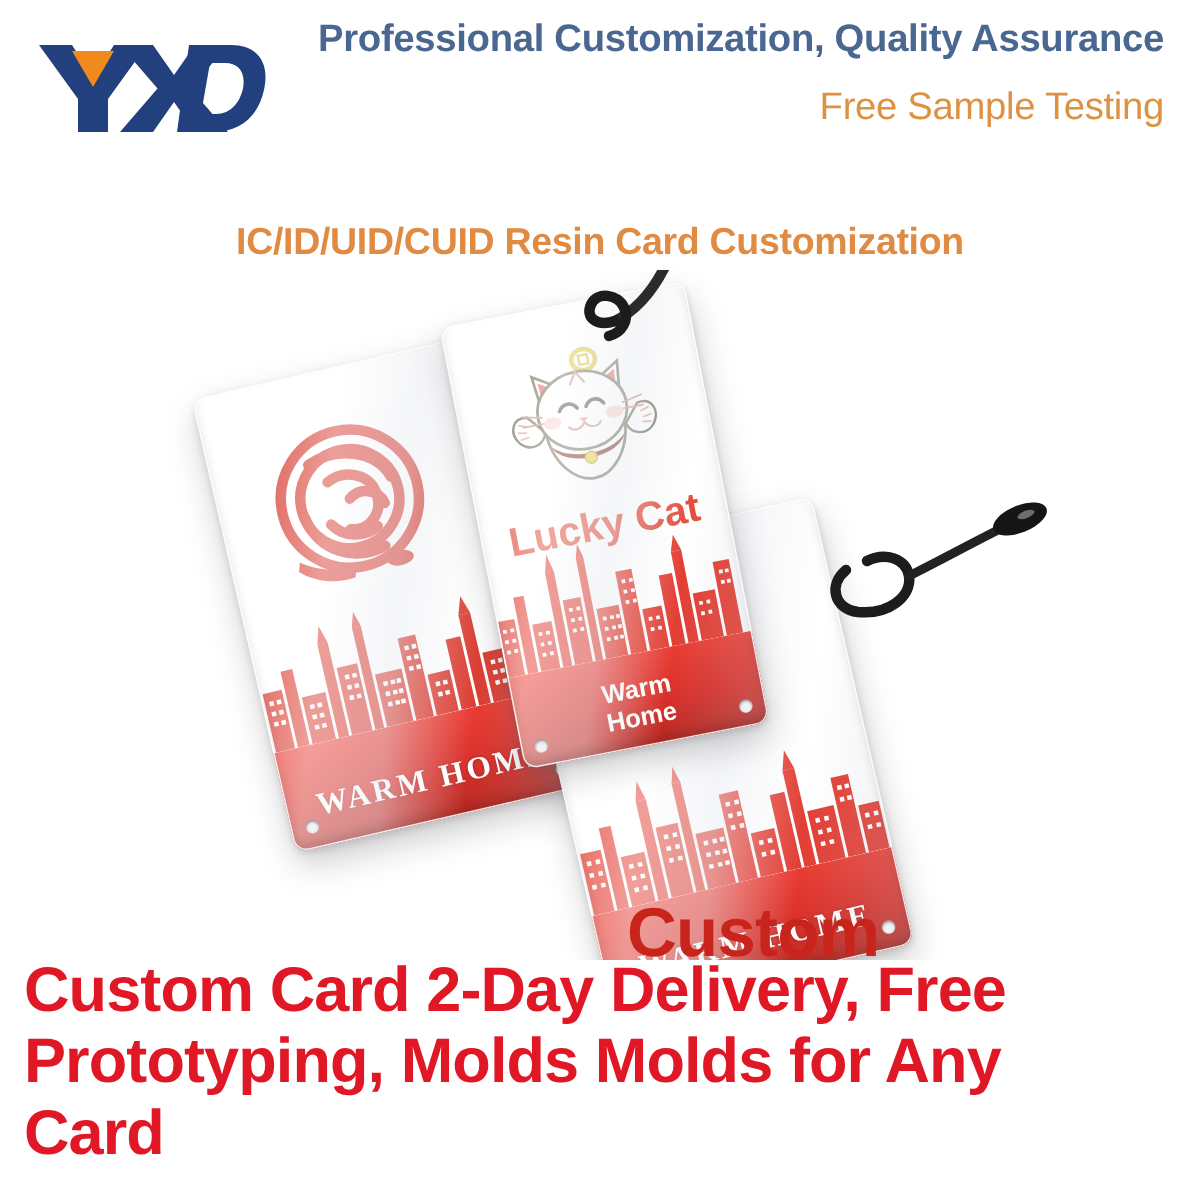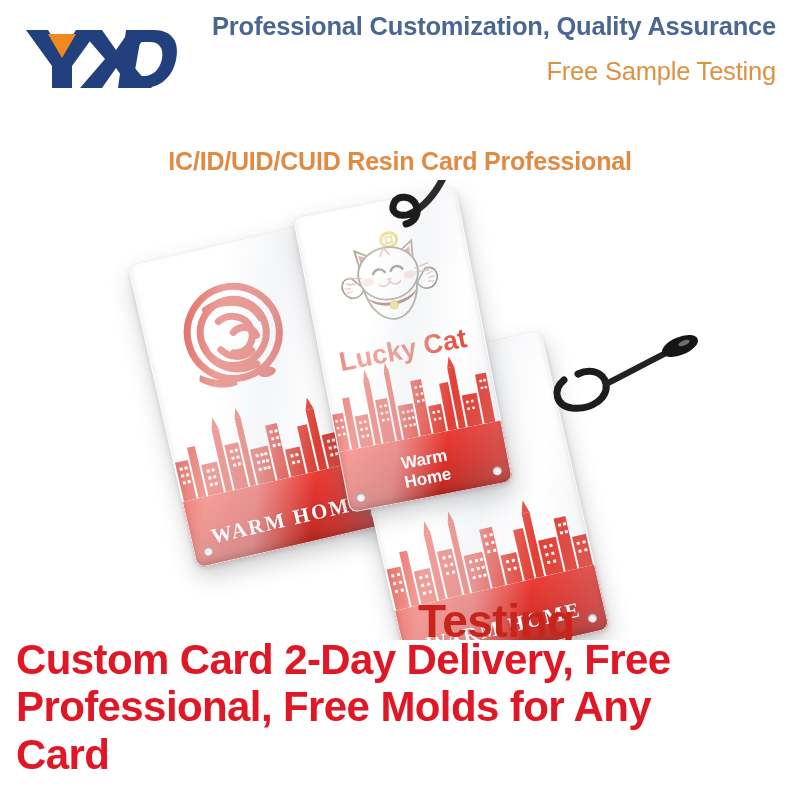--- a/index.html
+++ b/index.html
@@ -281,21 +281,21 @@
         <path d="M104 8 L132 8 C150 8 158 20 154 38 C150 56 138 66 120 66 L96 66 Z
                  M118 20 L112 54 L122 54 C132 54 138 46 140 37 C142 26 137 20 128 20 Z" fill="#22407e"></path>
       </svg>
     </div>
 
     <div class="headline-pro">Professional Customization, Quality Assurance</div>
 
     <div class="headline-free">Free Sample Testing</div>
   </div>
 
-  <div class="subheadline">IC/ID/UID/CUID Resin Card Professional</div>
+  <div class="subheadline">IC/ID/UID/CUID Resin Card Customization</div>
 
   <div class="stage">
 
     <div class="cord" style="left:360px; top:-8px; width:120px; height:120px;">
       <svg width="120" height="120" viewBox="0 0 120 120" xmlns="http://www.w3.org/2000/svg">
         <path d="M86 0 C78 18 66 34 50 42" stroke="#2b2b2b" stroke-width="7" fill="none" stroke-linecap="round"></path>
         <path d="M50 42 C38 46 30 40 34 31 C38 22 52 24 56 33 C60 42 54 50 46 52" stroke="#1c1c1c" stroke-width="7" fill="none" stroke-linecap="round"></path>
       </svg>
     </div>
 
@@ -642,23 +642,23 @@
         <div>Home</div>
       </div>
 
       <div class="hole" style="left:9px; bottom:9px;"></div>
       <div class="hole" style="right:9px; bottom:9px;"></div>
 
       <div class="gloss"></div>
       <div class="edge"></div>
     </div>
 
-    <div class="fortune-word">Testing</div>
+    <div class="fortune-word">Custom</div>
 
   </div>
 
   <div class="footer">
     <div>Custom Card 2-Day Delivery, Free</div>
-    <div>Professional, Free Molds for Any</div>
+    <div>Prototyping, Molds Molds for Any</div>
     <div>Card</div>
   </div>
 
 </div>
 
 </body></html>

